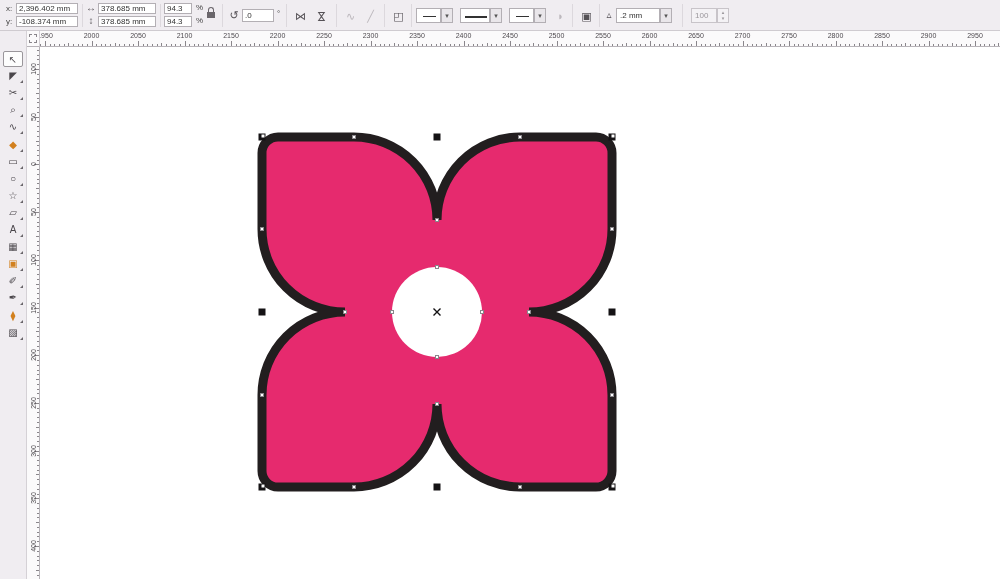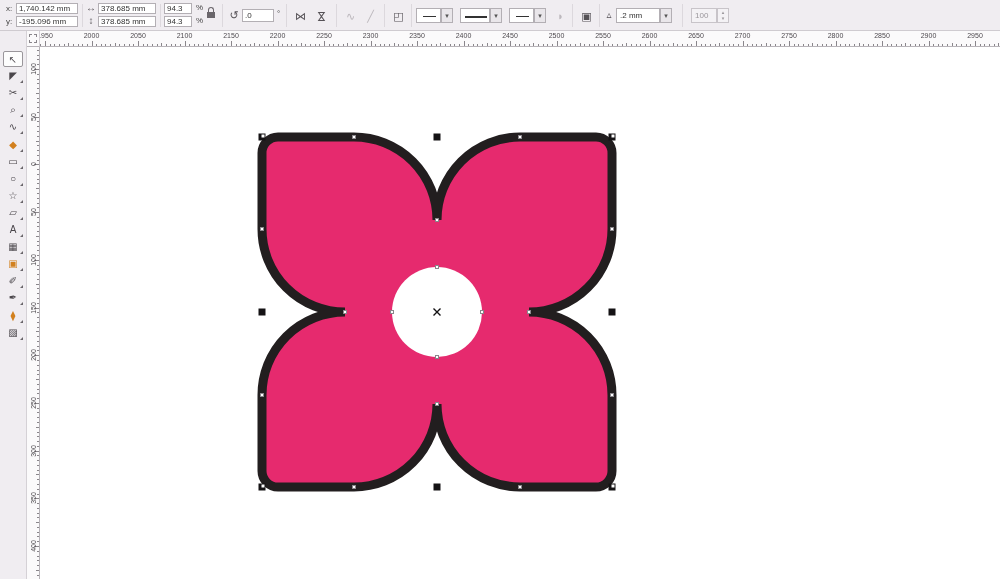--- a/index.html
+++ b/index.html
@@ -61,22 +61,22 @@
   .node { position:absolute; width:4px; height:4px; background:#fff; border:1px solid #8a868b;
     transform:translate(-50%,-50%); z-index:9; }
 </style>
 </head>
 <body>
 <div id="app">
 
   <div id="prop-bar">
     <span class="pb-label" style="left:6px; top:3px">x:</span>
     <span class="pb-label" style="left:6px; top:16px">y:</span>
-    <div class="pb-field" style="left:16px; top:3px;  width:62px">1,740.142 mm</div>
-    <div class="pb-field" style="left:16px; top:16px; width:62px">-195.096 mm</div>
+    <div class="pb-field" style="left:16px; top:3px;  width:62px">2,396.402 mm</div>
+    <div class="pb-field" style="left:16px; top:16px; width:62px">-108.374 mm</div>
     <div class="pb-sep" style="left:82px"></div>
 
     <span class="pb-icon" style="left:86px; top:2px;  width:10px">↔</span>
     <span class="pb-icon" style="left:86px; top:15px; width:10px">↕</span>
     <div class="pb-field" style="left:98px; top:3px;  width:58px">378.685 mm</div>
     <div class="pb-field" style="left:98px; top:16px; width:58px">378.685 mm</div>
     <div class="pb-sep" style="left:160px"></div>
 
     <div class="pb-field" style="left:164px; top:3px;  width:28px">94.3</div>
     <div class="pb-field" style="left:164px; top:16px; width:28px">94.3</div>

